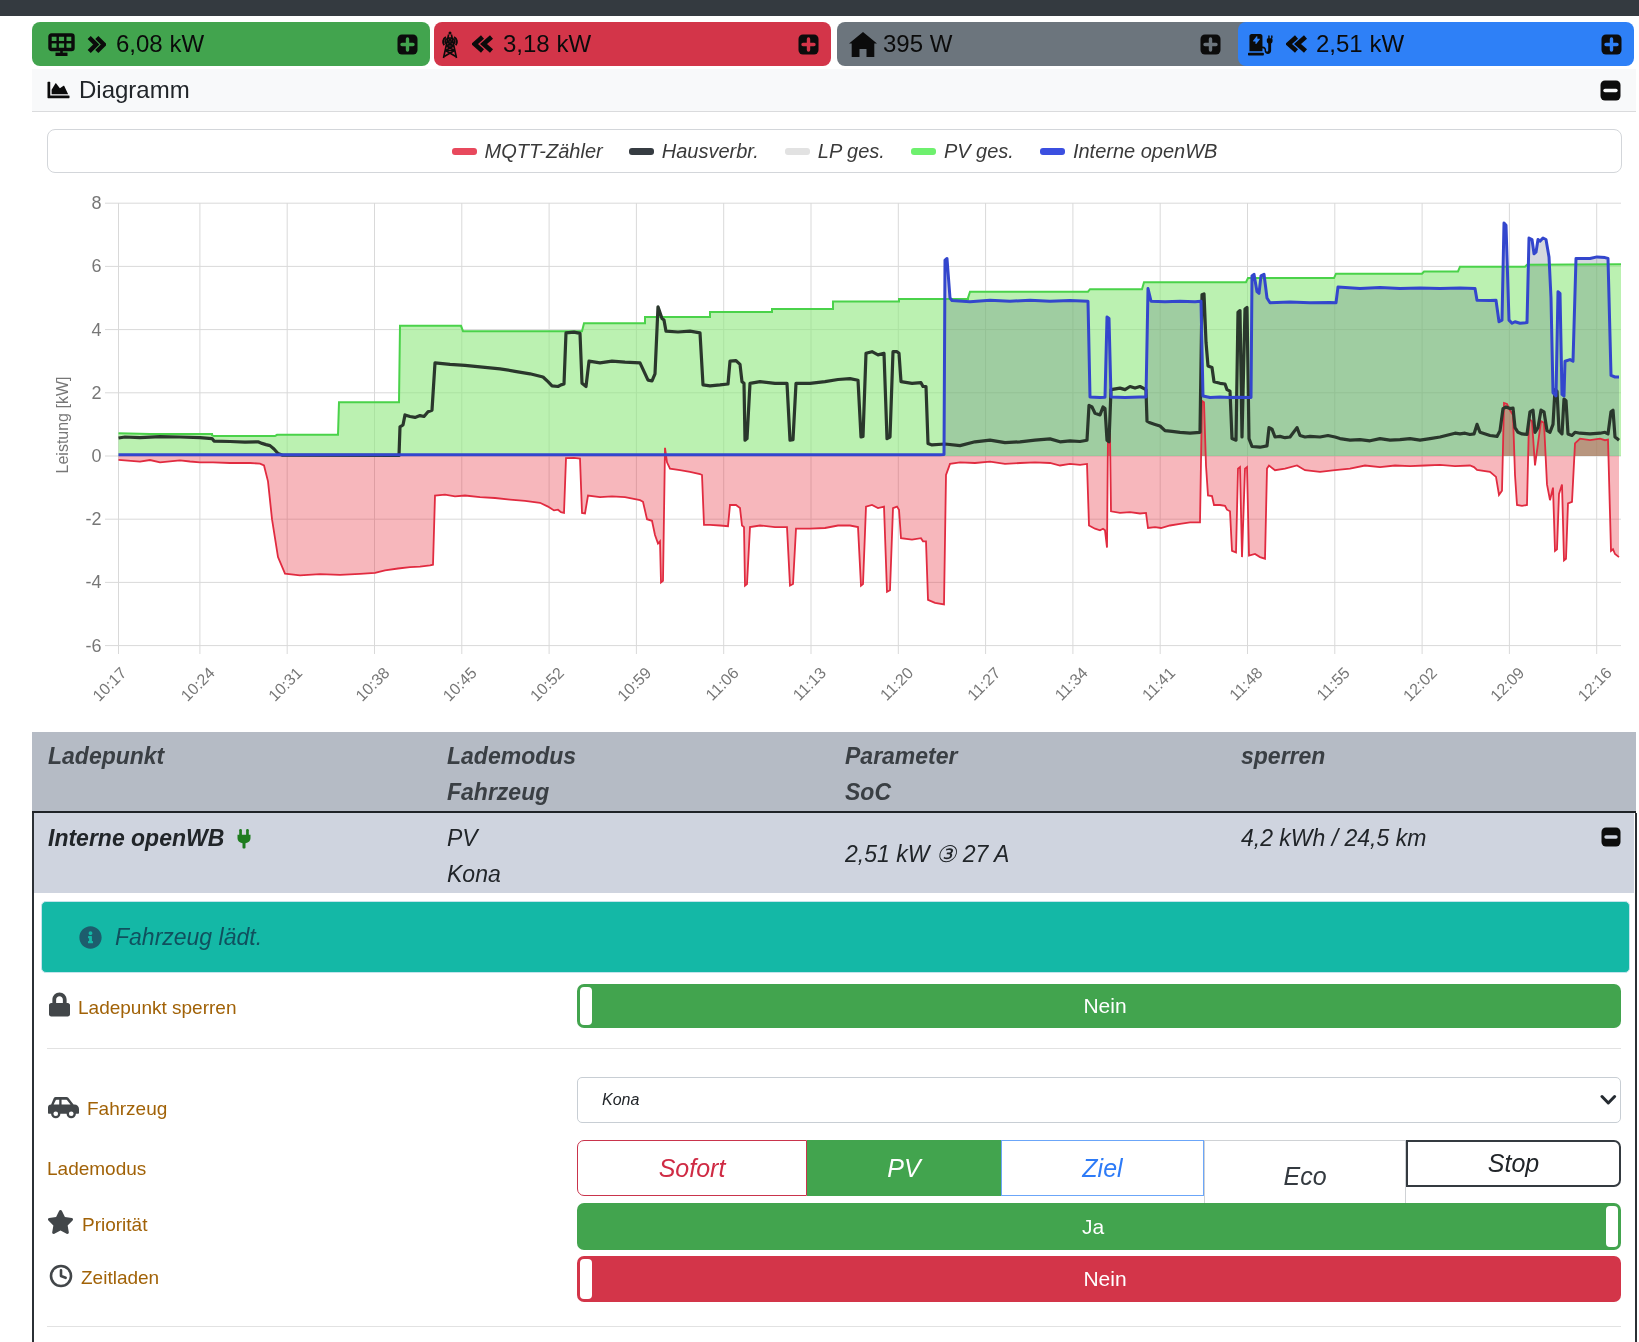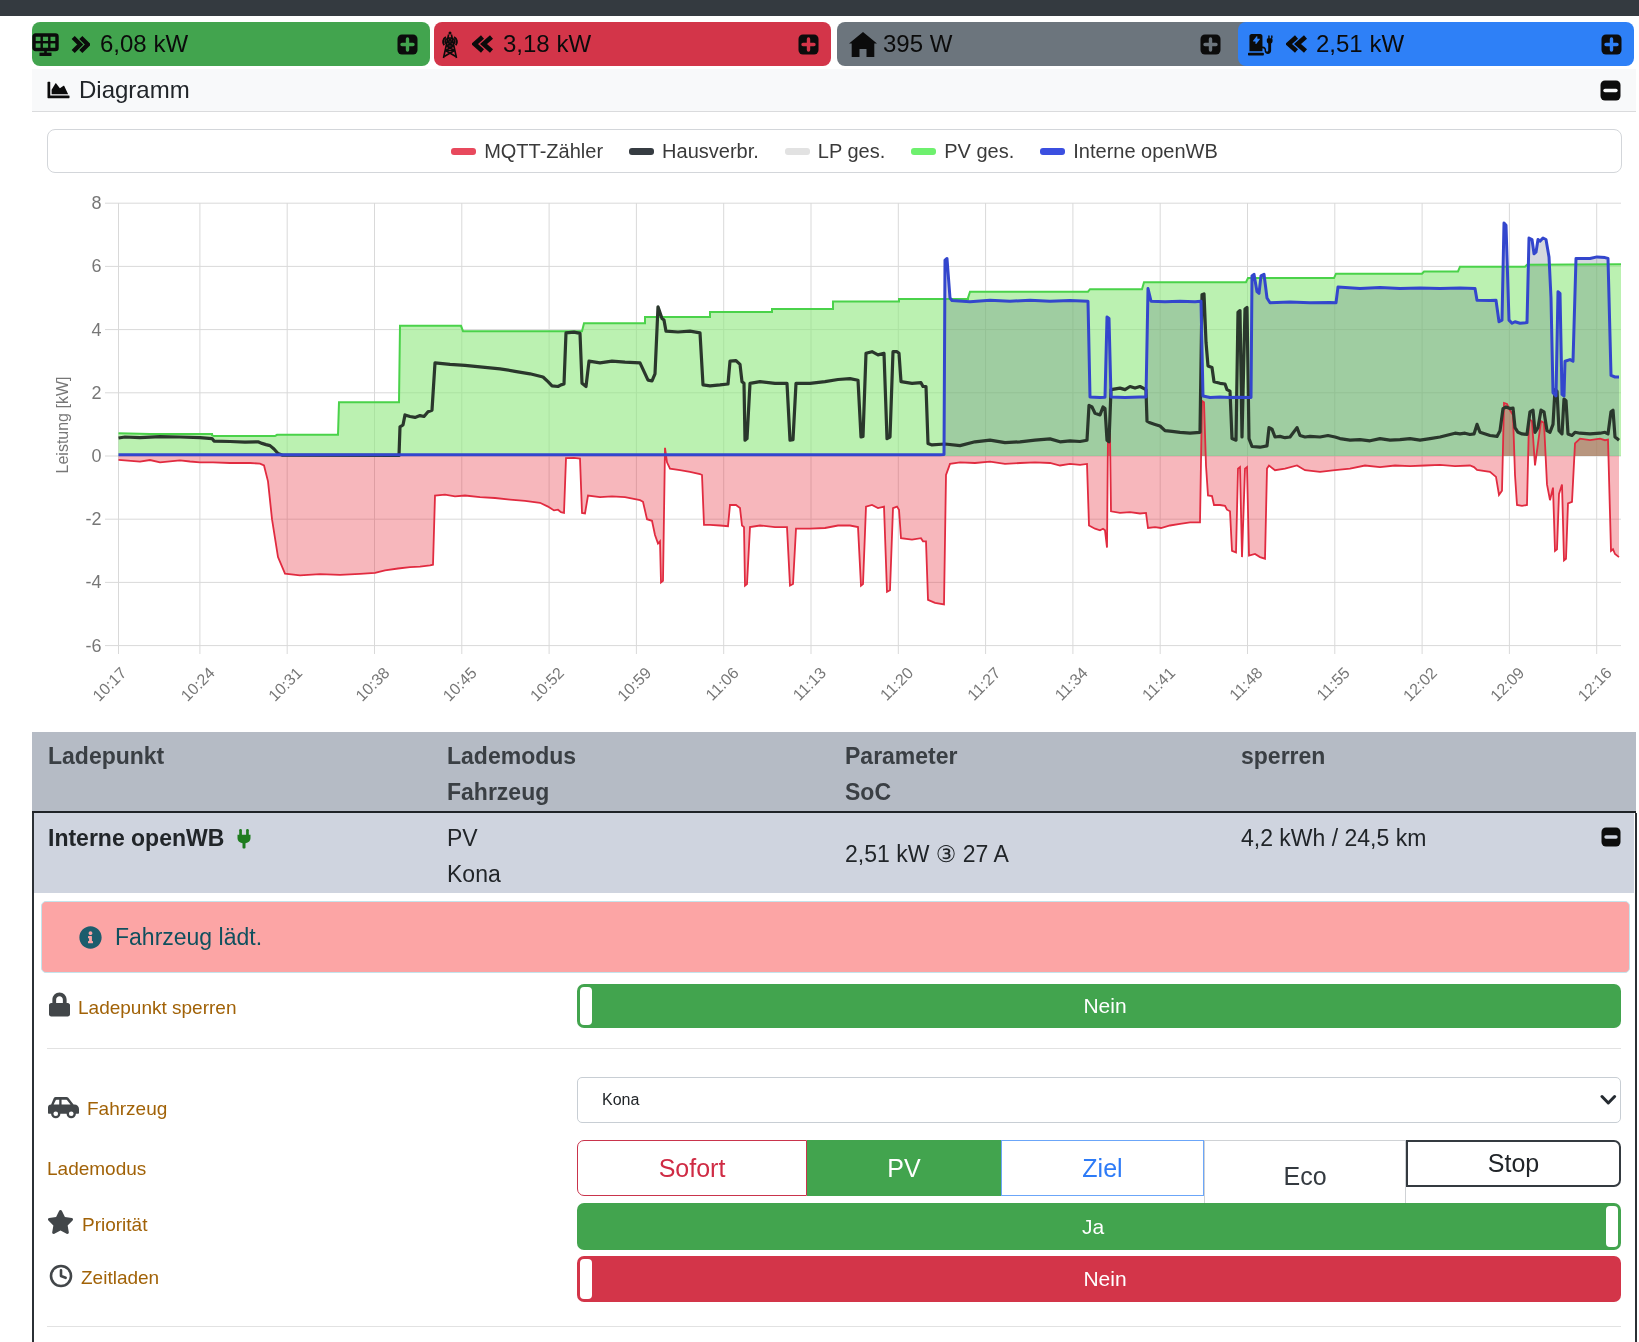--- a/index.html
+++ b/index.html
@@ -1,27 +1,27 @@
 <!DOCTYPE html>
 <html><head><meta charset="utf-8">
 <style>
 * { margin:0; padding:0; box-sizing:border-box; }
 html,body { width:1639px; height:1342px; background:#fff; font-family:"Liberation Sans", sans-serif; position:relative; overflow:hidden; }
-.abs { position:absolute; }
+.abs { position:absolute;font-style:italic; }
 .btn-top { position:absolute; top:22px; height:44px; border-radius:8px; color:#0b0b0b; font-size:24px; display:flex; align-items:center; }
 .btn-top span, .lbl span { display:inline-block; }
 .hdr { position:absolute; left:32px; width:1604px; background:#f8f9fa; }
 .lbl { position:absolute; font-size:19px; color:#a16207; }
 .toggle { position:absolute; left:577px; width:1044px; border-radius:7px; color:#fff; font-size:21px; display:flex; align-items:center; justify-content:center; }
 .handle { position:absolute; top:3px; bottom:3px; width:12px; background:#fff; border-radius:4px; }
 </style></head>
 <body>
 <div class="abs" style="left:0;top:0;width:1639px;height:16px;background:#343a40"></div>
 
-<div class="btn-top" style="left:32px;width:398px;background:#42a44e;"><svg width="27" height="23" viewBox="0 0 27 23">
+<div class="btn-top" style="left:32px;width:398px;background:#42a44e;padding-left:16px"><svg width="27" height="23" viewBox="0 0 27 23">
       <g fill="none" stroke="#0b0b0b">
         <rect x="2" y="2" width="23" height="14.5" rx="1.5" stroke-width="3.4"></rect>
         <line x1="9.7" y1="2" x2="9.7" y2="16.5" stroke-width="2.4"></line>
         <line x1="17.3" y1="2" x2="17.3" y2="16.5" stroke-width="2.4"></line>
         <line x1="2" y1="9.2" x2="25" y2="9.2" stroke-width="2.4"></line>
         <line x1="13.5" y1="16.5" x2="13.5" y2="20.5" stroke-width="2.6"></line>
         <line x1="7.5" y1="21.3" x2="19.5" y2="21.3" stroke-width="3.4"></line>
       </g>
     </svg><span style="width:12px"></span><svg width="19" height="19" viewBox="0 0 19 19">
       <g fill="none" stroke="#0b0b0b" stroke-width="4.4">
@@ -182,21 +182,21 @@
   <div class="abs" style="left:413px;top:12px">PV</div>
   <div class="abs" style="left:413px;top:48px">Kona</div>
   <div class="abs" style="left:811px;top:28px">2,51 kW ③ 27 A</div>
   <div class="abs" style="left:1207px;top:12px">4,2 kWh / 24,5 km</div>
 </div>
 <svg width="20" height="20" style="position:absolute;left:1601px;top:827px">
     <rect x="0.5" y="0.5" width="19" height="19" rx="4.5" fill="#0c0c0c"></rect>
     <path d="M5 10.0 H15" stroke="#cfd4df" stroke-width="3.4" stroke-linecap="round"></path>
   </svg>
 
-<div class="abs" style="left:41px;top:901px;width:1589px;height:72px;background:#fca5a5;border:1px solid #c4e4ec;border-radius:5px;display:flex;align-items:center;padding-left:37px;font-size:23px;color:#10505e"><svg width="23" height="23" viewBox="0 0 512 512" style="vertical-align:-4px">
+<div class="abs" style="left:41px;top:901px;width:1589px;height:72px;background:#14b8a6;border:1px solid #c4e4ec;border-radius:5px;display:flex;align-items:center;padding-left:37px;font-size:23px;color:#10505e"><svg width="23" height="23" viewBox="0 0 512 512" style="vertical-align:-4px">
       <path fill="#1d5d6d" d="M256 8C119 8 8 119.1 8 256c0 137 111 248 248 248s248-111 248-248C504 119.1 393 8 256 8zm0 110c23.2 0 42 18.8 42 42s-18.8 42-42 42-42-18.8-42-42 18.8-42 42-42zm56 254c0 6.6-5.4 12-12 12h-88c-6.6 0-12-5.4-12-12v-24c0-6.6 5.4-12 12-12h12v-64h-12c-6.6 0-12-5.4-12-12v-24c0-6.6 5.4-12 12-12h64c6.6 0 12 5.4 12 12v100h12c6.6 0 12 5.4 12 12v24z"></path>
     </svg><span style="width:13px"></span>Fahrzeug lädt.</div>
 
 <div class="lbl" style="left:49px;top:992px"><svg width="21" height="25" viewBox="0 0 448 512" style="vertical-align:-3px">
       <path fill="#424649" d="M400 224h-24v-72C376 68.2 307.8 0 224 0S72 68.2 72 152v72H48c-26.5 0-48 21.5-48 48v192c0 26.5 21.5 48 48 48h352c26.5 0 48-21.5 48-48V272c0-26.5-21.5-48-48-48zm-104 0H152v-72c0-39.7 32.3-72 72-72s72 32.3 72 72v72z"></path>
     </svg><span style="display:inline-block;width:8px"></span>Ladepunkt sperren</div>
 <div class="toggle" style="top:984px;height:44px;background:#42a44e">
     <span style="transform:translateX(6px)">Nein</span>
     <span class="handle" style="left:3px"></span>
   </div>

